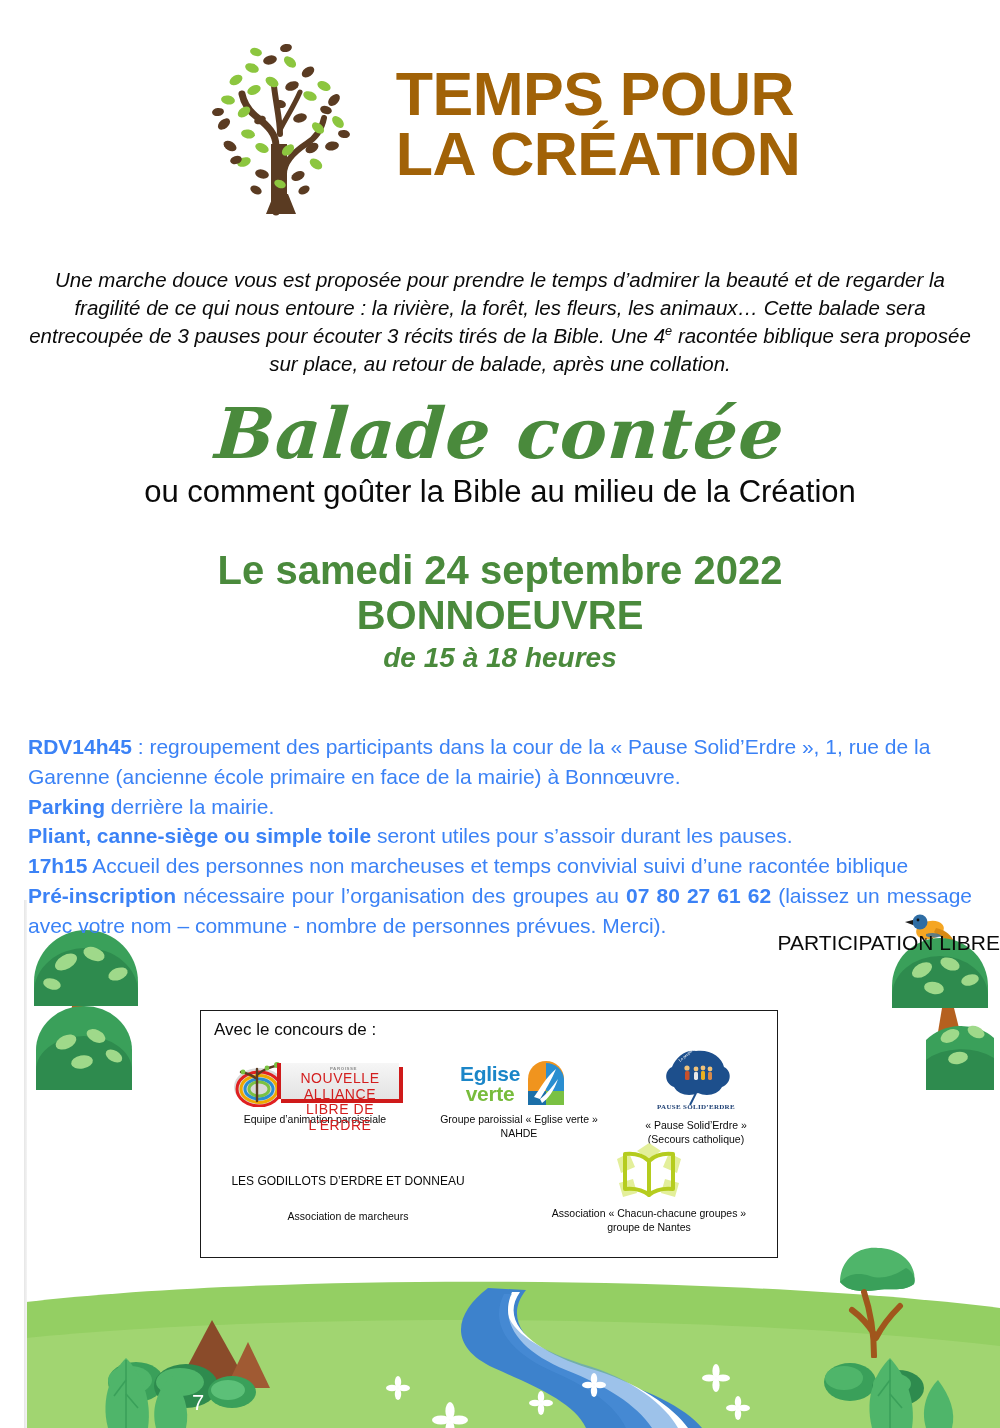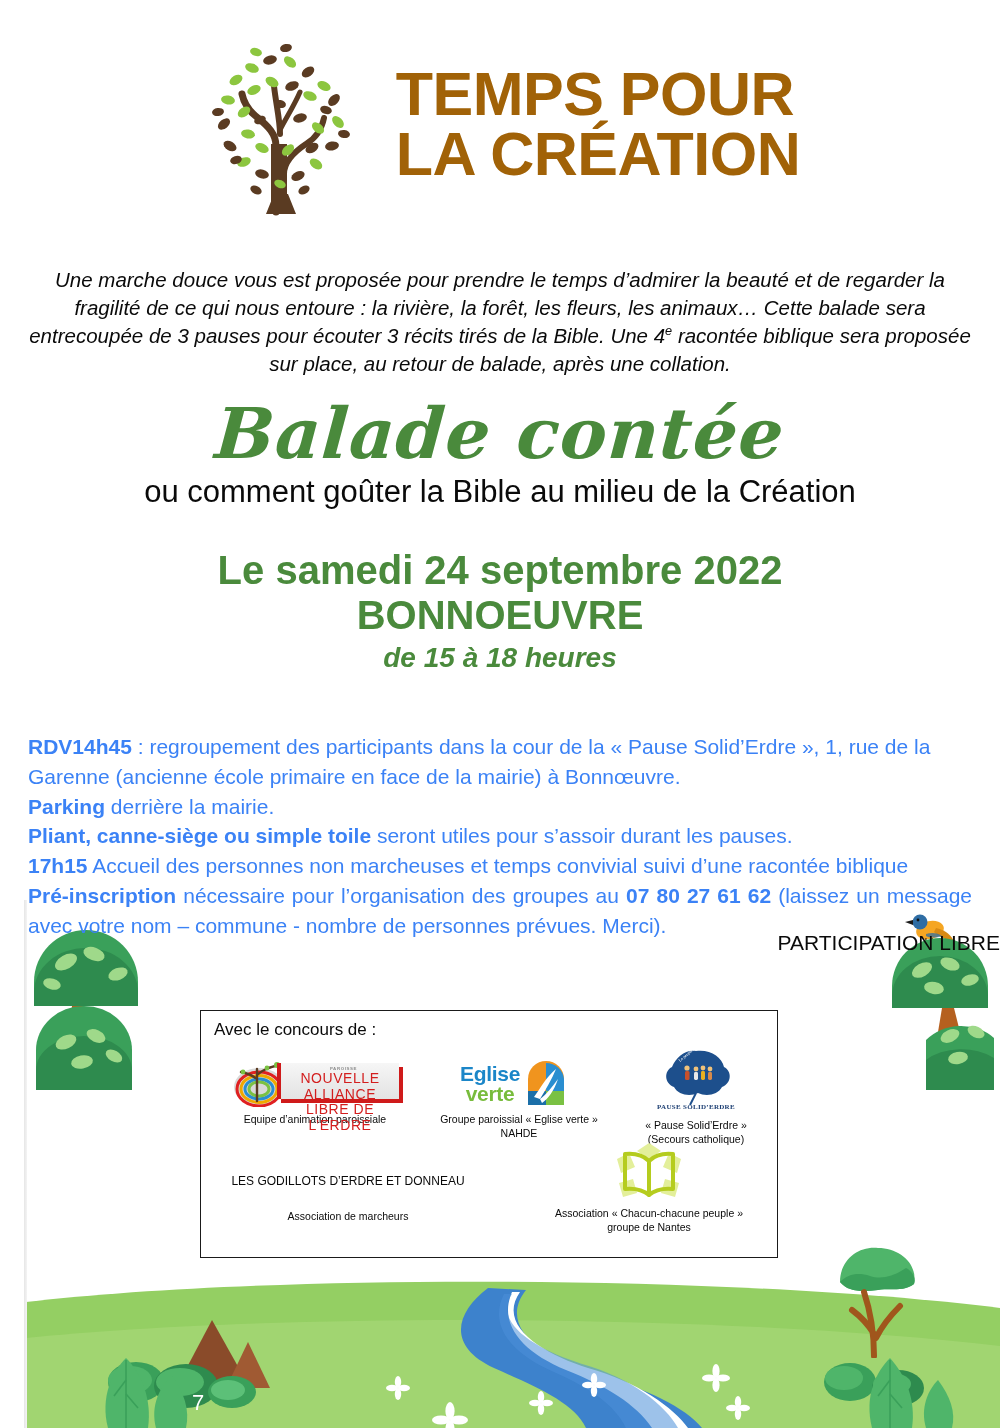--- a/index.html
+++ b/index.html
@@ -409,21 +409,21 @@
             </g>
             <g fill="none" stroke="#b5cc1e" stroke-width="4" stroke-linejoin="round">
               <path d="M40 20 C34 14 26 12 16 13 L16 48 C26 47 34 49 40 54 Z"></path>
               <path d="M40 20 C46 14 54 12 64 13 L64 48 C54 47 46 49 40 54 Z"></path>
             </g>
             <line x1="40" y1="20" x2="40" y2="54" stroke="#b5cc1e" stroke-width="4"></line>
           </svg>
         </div>
       </div>
       <div class="sponsor-caption">
-        <div>Association « Chacun-chacune peuple »</div>
+        <div>Association « Chacun-chacune groupes »</div>
         <div>groupe de Nantes</div>
       </div>
     </div>
   </div>
 
   <div class="deco tree-left">
     <svg viewBox="0 0 120 180" width="120" height="180" aria-hidden="true">
 
       <path d="M8 96 L8 72 A52 52 0 0 1 112 72 L112 96 Z" fill="#3aa05a"></path>
       <path d="M8 96 L8 82 A52 44 0 0 1 112 82 L112 96 Z" fill="#2e8b4e"></path>

